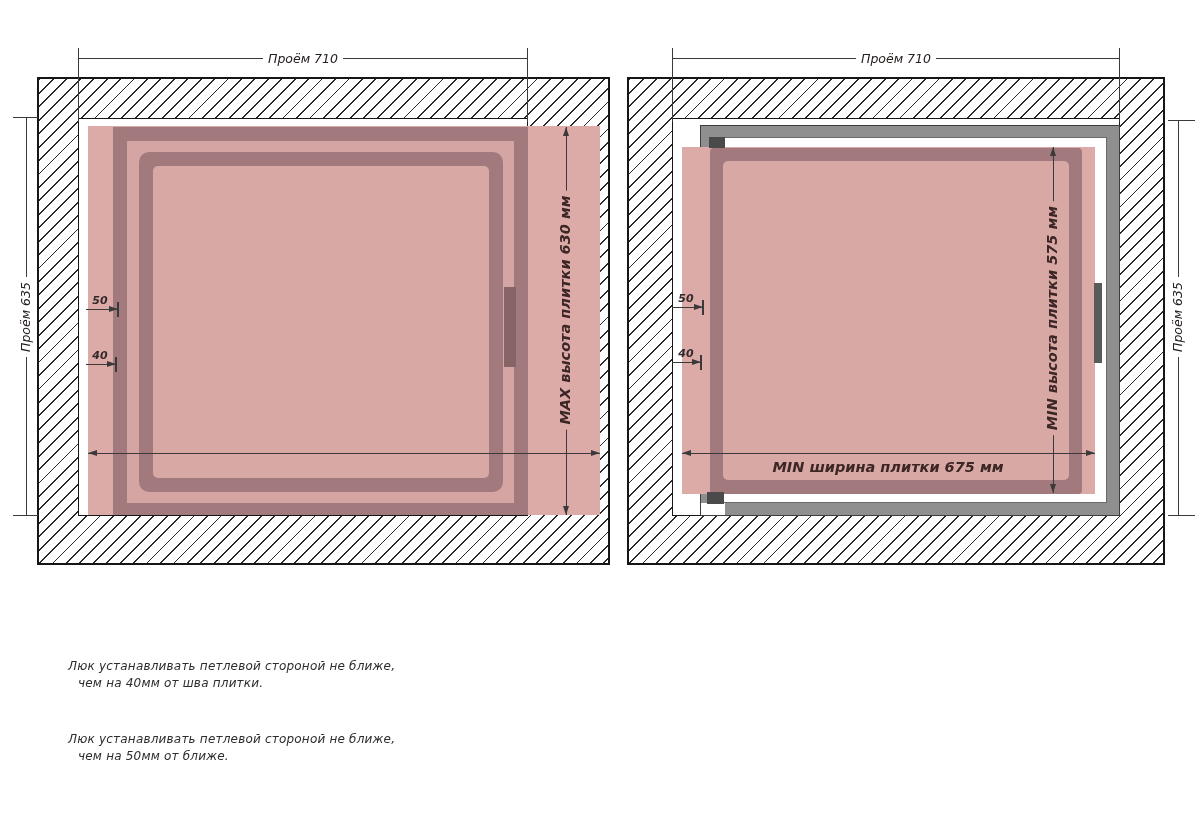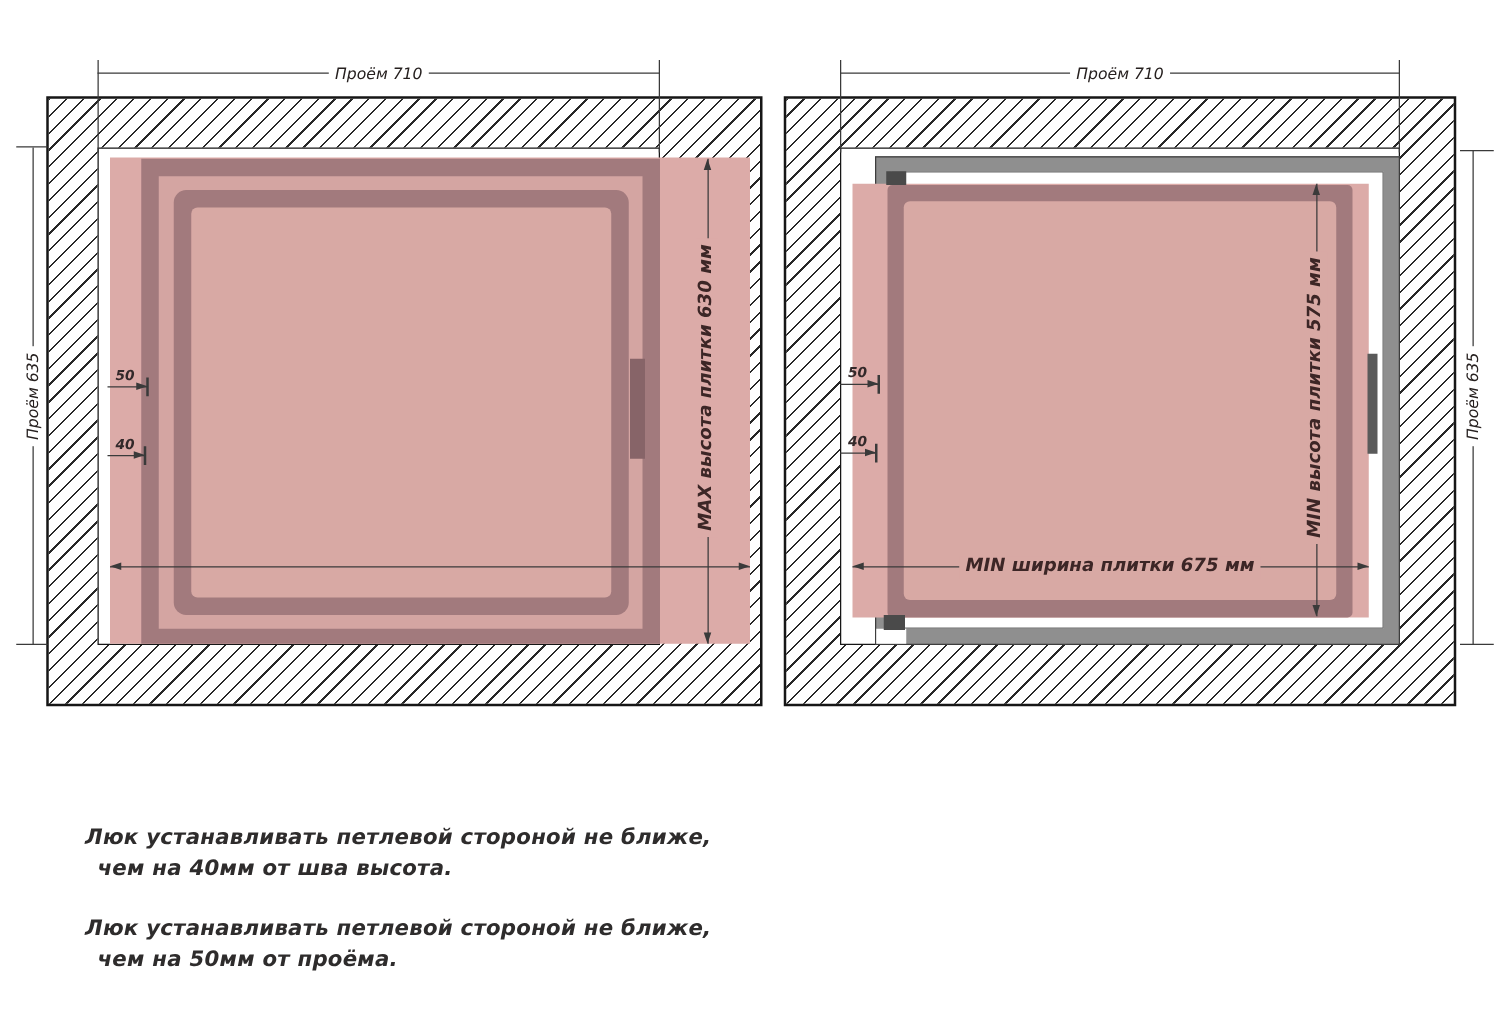--- a/index.html
+++ b/index.html
@@ -42,22 +42,22 @@
     position:absolute;white-space:nowrap;font-style:italic;color:#26201f;
     transform:translate(-50%,-50%);padding:1px 5px;line-height:1.1;
   }
   .vlabel{transform:translate(-50%,-50%) rotate(-90deg);}
   .lab-sm{font-size:12.5px;background:#fff;}
   .lab-big{font-size:14.5px;font-weight:bold;color:#3c2626;}
   .bg-int{background:var(--interior);}
   .bg-tile{background:var(--tile);}
   .lab-tiny{font-size:11px;font-weight:bold;background:transparent;padding:0 2px;color:#33292a;}
   .note{
-    position:absolute;font-style:italic;color:#2e2c2c;font-size:17px;
-    line-height:1.45;font-weight:700;letter-spacing:.2px;
+    position:absolute;font-style:italic;color:#2e2c2c;font-size:12px;
+    line-height:1.45;font-weight:400;letter-spacing:.2px;
   }
   .note .l2{padding-left:10px;}
 </style>
 </head>
 <body>
 
 <div class="canvas">
 
   <div class="abs" style="left:0;top:0;width:620px;height:600px;">
     <div class="abs hatch" style="left:37px;top:77px;width:573px;height:488px;"></div>
@@ -118,40 +118,40 @@
     <span class="hlabel lab-sm" style="left:896px;top:59px;">Проём 710</span>
 
     <div class="abs dline" style="left:1168px;top:120px;width:27px;height:1px;"></div>
     <div class="abs dline" style="left:1168px;top:515px;width:27px;height:1px;"></div>
     <div class="abs dline" style="left:1178px;top:120px;width:1px;height:396px;"></div>
     <span class="vlabel lab-sm" style="left:1178px;top:317px;">Проём 635</span>
 
     <div class="abs dline" style="left:682px;top:453px;width:413px;height:1px;"></div>
     <div class="arr arr-l" style="left:682px;top:450px;"></div>
     <div class="arr arr-r" style="left:1086px;top:450px;"></div>
-    <span class="hlabel lab-big bg-int" style="left:888px;top:454px;">MIN ширина плитки 675 мм</span>
+    <span class="hlabel lab-big bg-int" style="left:888px;top:468px;">MIN ширина плитки 675 мм</span>
 
     <div class="abs dline" style="left:1053px;top:147px;width:1px;height:346px;"></div>
     <div class="arr arr-u" style="left:1050px;top:147px;"></div>
     <div class="arr arr-d" style="left:1050px;top:484px;"></div>
     <span class="vlabel lab-big bg-int" style="left:1053px;top:318px;">MIN высота плитки 575 мм</span>
 
     <div class="abs dline" style="left:672px;top:307px;width:31px;height:1px;"></div>
     <div class="abs tick" style="left:702px;top:300px;width:1.5px;height:15px;"></div>
     <div class="arr arr-r" style="left:694px;top:304px;"></div>
     <span class="hlabel lab-tiny" style="left:686px;top:299px;">50</span>
 
     <div class="abs dline" style="left:672px;top:362px;width:29px;height:1px;"></div>
     <div class="abs tick" style="left:700px;top:355px;width:1.5px;height:15px;"></div>
     <div class="arr arr-r" style="left:692px;top:359px;"></div>
     <span class="hlabel lab-tiny" style="left:686px;top:354px;">40</span>
   </div>
 
   <div class="note" style="left:68px;top:658px;">
     <div class="l1">Люк устанавливать петлевой стороной не ближе,</div>
-    <div class="l2">чем на 40мм от шва высота.</div>
+    <div class="l2">чем на 40мм от шва плитки.</div>
   </div>
   <div class="note" style="left:68px;top:731px;">
     <div class="l1">Люк устанавливать петлевой стороной не ближе,</div>
-    <div class="l2">чем на 50мм от проёма.</div>
+    <div class="l2">чем на 50мм от ближе.</div>
   </div>
 
 </div>
 
 </body></html>

